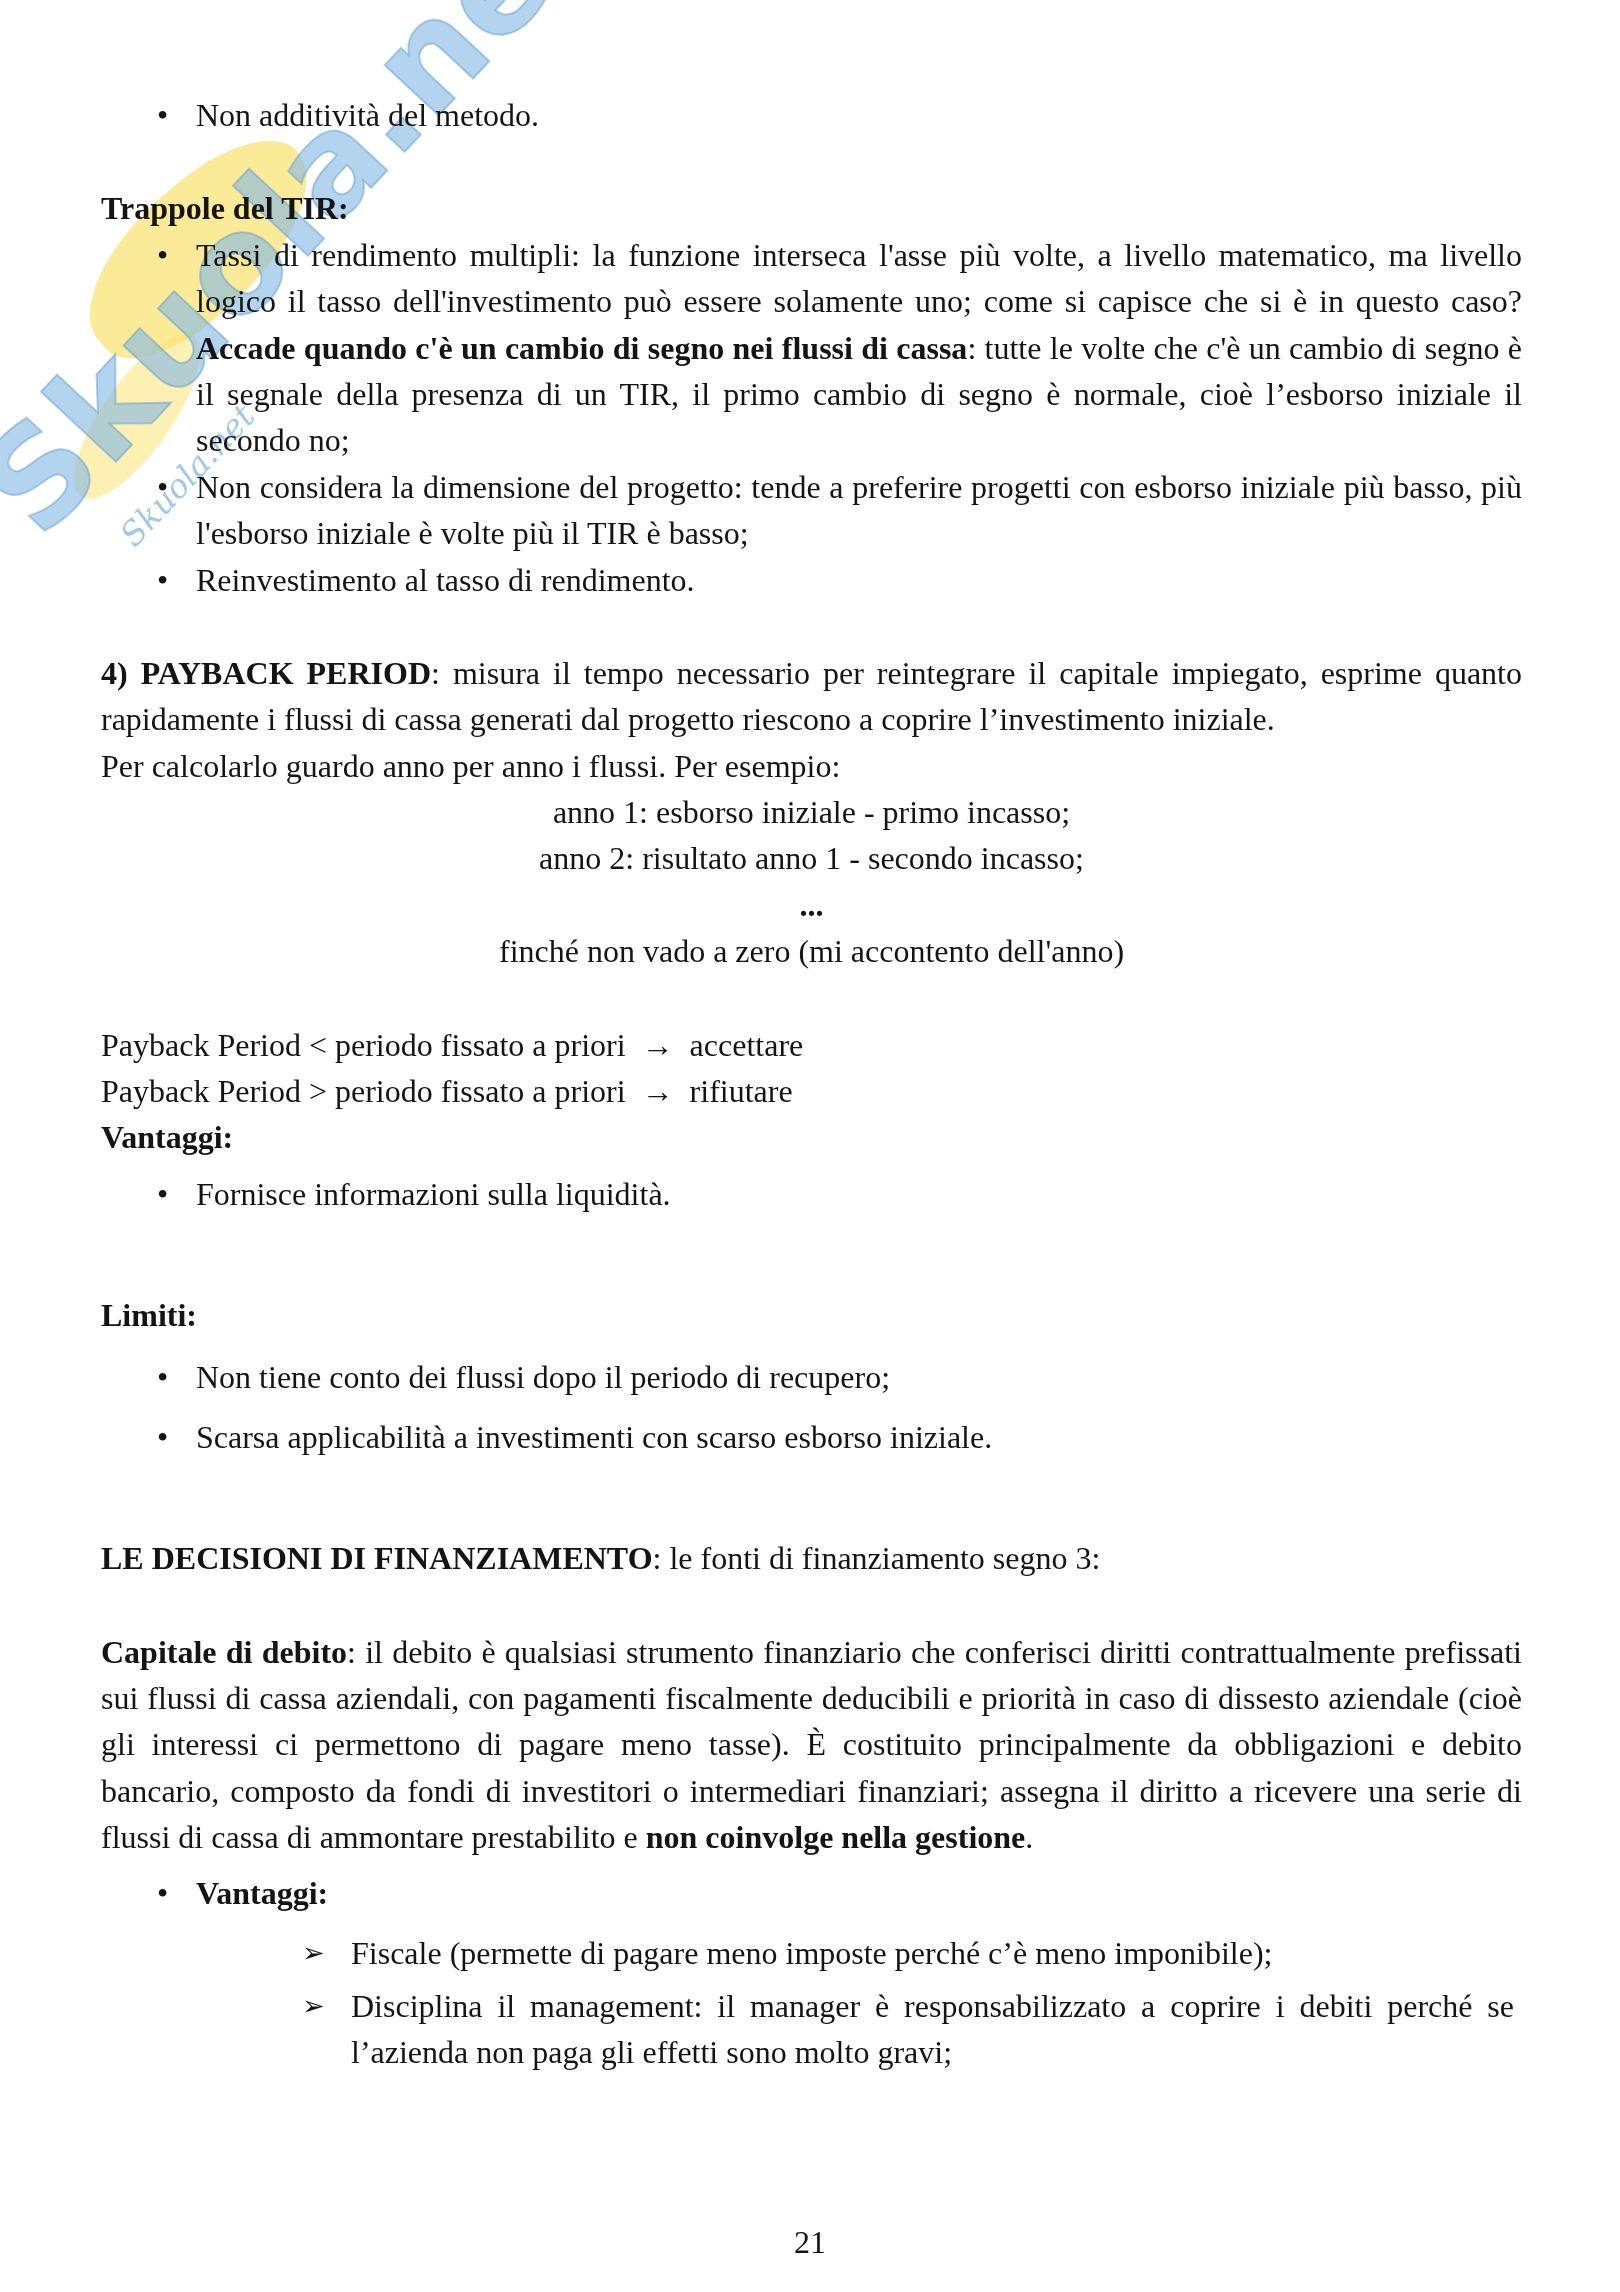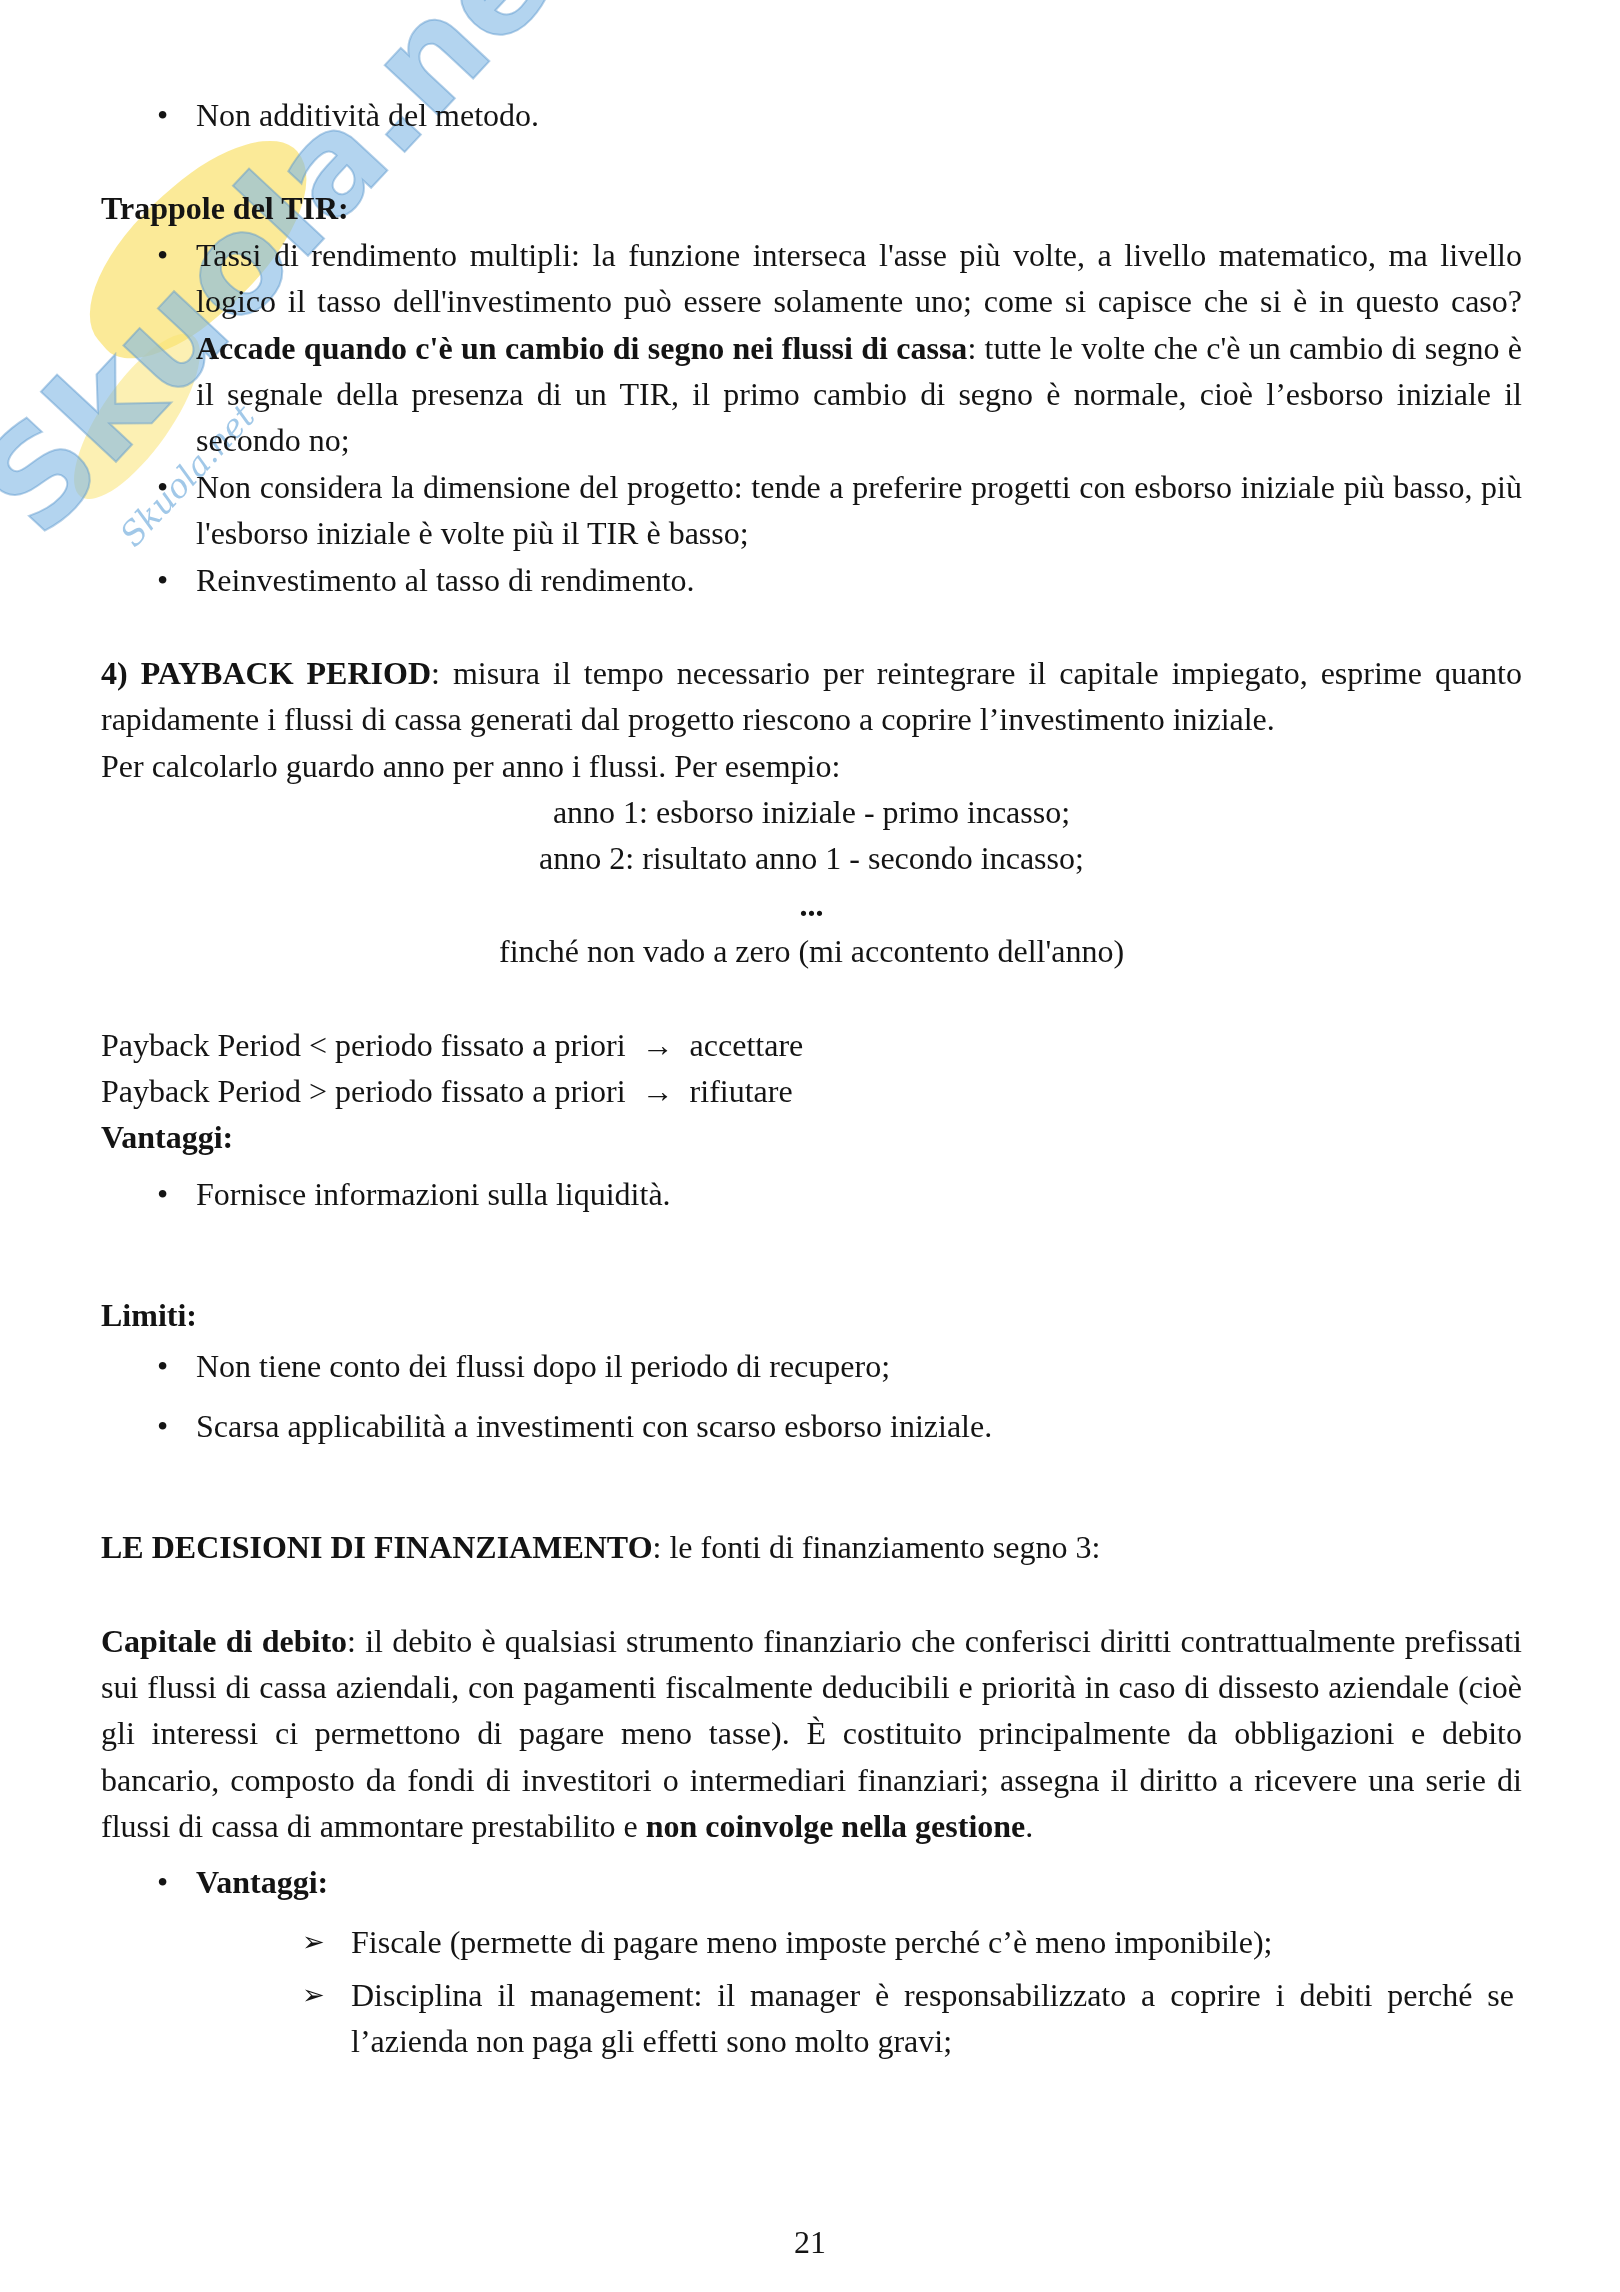--- a/index.html
+++ b/index.html
@@ -186,21 +186,21 @@
         <span>Fornisce informazioni sulla liquidità.</span>
       </li>
     </ul>
 
     <div class="gap-lg"></div>
 
     <p>
       <b>Limiti:</b>
     </p>
 
-    <ul class="bullets spaced" style="margin-top:5px;">
+    <ul class="bullets spaced" style="margin-top:16px;">
       <li>
         <span>Non tiene conto dei flussi dopo il periodo di recupero;</span>
       </li>
       <li>
         <span>Scarsa applicabilità a investimenti con scarso esborso iniziale.</span>
       </li>
     </ul>
 
     <div class="gap-lg"></div>
 

